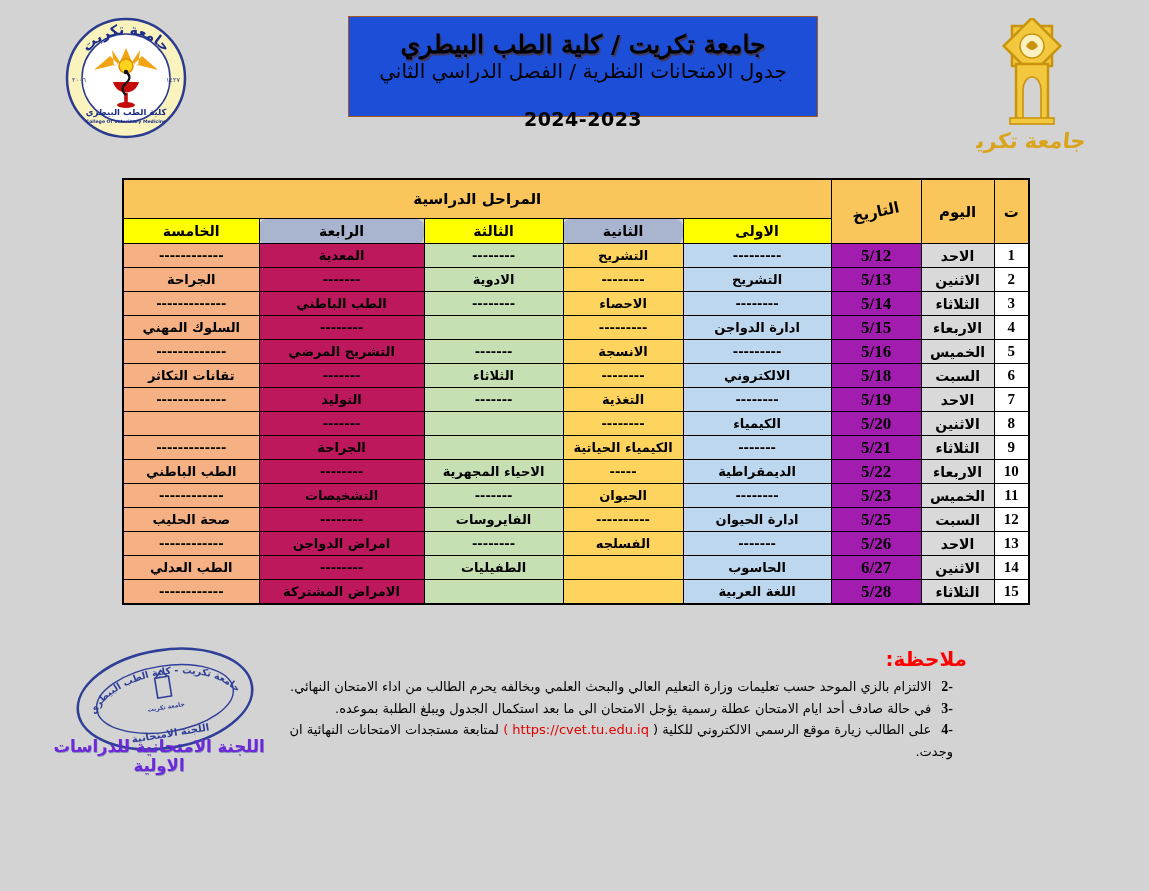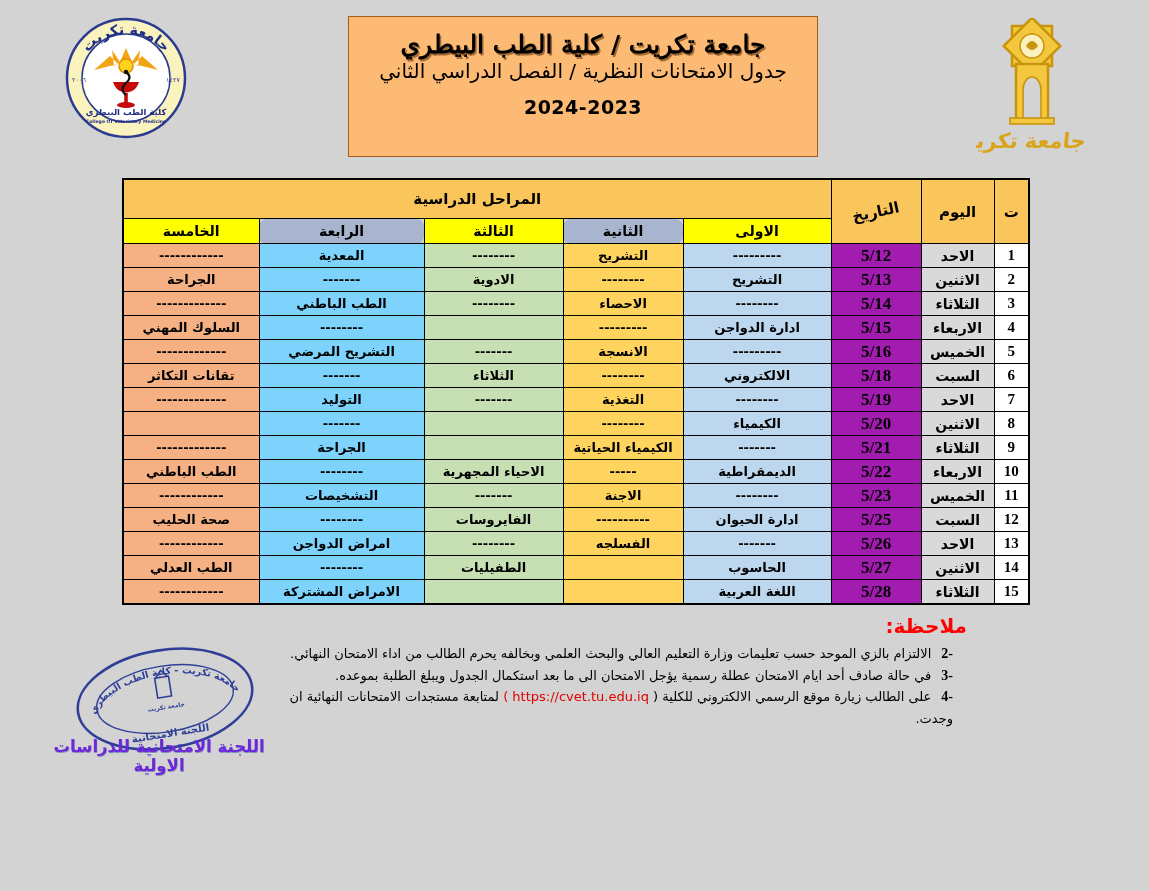--- a/index.html
+++ b/index.html
@@ -3,32 +3,32 @@
 <meta charset="utf-8">
 <style>
   html,body{margin:0;padding:0;}
   body{
     width:1149px;height:891px;position:relative;overflow:hidden;
     background:#d3d3d3;
     font-family:"DejaVu Sans", sans-serif;
   }
   
   .banner{
-    position:absolute;left:348px;top:16px;width:470px;height:141px;
-    background:#fdba74;border:1px solid #a65a1e;box-sizing:border-box;
+    position:absolute;left:348px;top:16px;width:470px;height:101px;
+    background:#1d4ed8;border:1px solid #a65a1e;box-sizing:border-box;
     text-align:center;color:#000;
   }
   .banner .t1{
     margin-top:13px;font-size:25px;font-weight:bold;
     font-family:"DejaVu Serif", serif;
     text-shadow:1.5px 1.5px 0 rgba(90,40,0,.55);
     direction:rtl;
   }
   .banner .t2{font-size:20px;font-weight:normal;direction:rtl;}
-  .banner .t3{margin-top:13px;font-size:19px;font-weight:bold;direction:ltr;letter-spacing:.5px;}
+  .banner .t3{margin-top:25px;font-size:19px;font-weight:bold;direction:ltr;letter-spacing:.5px;}
   
   table.exam{
     position:absolute;left:122px;top:178px;width:906px;
     border-collapse:collapse;table-layout:fixed;direction:rtl;
     font-weight:bold;color:#000;
   }
   table.exam th,table.exam td{
     border:1.5px solid #000;padding:0;text-align:center;vertical-align:middle;
     overflow:hidden;white-space:nowrap;
   }
@@ -37,26 +37,26 @@
   th.sub{height:24px;font-size:14px;}
   th.sub-y{background:#FFFF00;}
   th.sub-g{background:#A9B5CE;border-radius:8px;}
   td{height:23px;font-size:13px;line-height:1;}
   .c-no{background:#FFFFFF;font-family:"Liberation Serif", serif;font-size:15px;}
   .c-day{background:#D9D9D9;font-size:14px;}
   .c-date{background:#a21caf;font-family:"Liberation Serif", serif;font-size:17px;direction:ltr;}
   .c-s1{background:#BDD7EE;}
   .c-s2{background:#FFD45E;}
   .c-s3{background:#C6E0B4;}
-  .c-s4{background:#7dd3fc;}
+  .c-s4{background:#be185d;}
   .c-s5{background:#F5B183;}
   .tilt{display:inline-block;transform:rotate(-12deg);}
   
   .notes{
-    position:absolute;left:255px;top:614px;width:712px;
+    position:absolute;left:255px;top:647px;width:712px;
     direction:rtl;text-align:right;color:#000;
   }
   .notes-title{color:#FF0000;font-weight:bold;font-size:20px;margin-bottom:5px;}
   .note-item{font-size:13px;line-height:21.5px;padding-right:14px;}
   .note-num{font-weight:bold;font-family:"Liberation Serif", serif;font-size:14px;margin-left:10px;unicode-bidi:embed;}
   .red{color:#E00000;}
   
   .stamp{position:absolute;left:70px;top:643px;}
   .committee{
     position:absolute;left:40px;top:737px;width:238px;text-align:center;
@@ -241,21 +241,21 @@
         <td class="c-s2">-----</td>
         <td class="c-s3">الاحياء المجهرية</td>
         <td class="c-s4">--------</td>
         <td class="c-s5">الطب الباطني</td>
       </tr>
       <tr>
         <td class="c-no">11</td>
         <td class="c-day">الخميس</td>
         <td class="c-date">5/23</td>
         <td class="c-s1">--------</td>
-        <td class="c-s2">الاجنة</td>
+        <td class="c-s2">الحيوان</td>
         <td class="c-s3">-------</td>
         <td class="c-s4">التشخيصات</td>
         <td class="c-s5">------------</td>
       </tr>
       <tr>
         <td class="c-no">12</td>
         <td class="c-day">السبت</td>
         <td class="c-date">5/25</td>
         <td class="c-s1">ادارة الحيوان</td>
         <td class="c-s2">----------</td>
@@ -269,21 +269,21 @@
         <td class="c-date">5/26</td>
         <td class="c-s1">-------</td>
         <td class="c-s2">الفسلجه</td>
         <td class="c-s3">--------</td>
         <td class="c-s4">امراض الدواجن</td>
         <td class="c-s5">------------</td>
       </tr>
       <tr>
         <td class="c-no">14</td>
         <td class="c-day">الاثنين</td>
-        <td class="c-date">5/27</td>
+        <td class="c-date">6/27</td>
         <td class="c-s1">الحاسوب</td>
         <td class="c-s2"></td>
         <td class="c-s3">الطفيليات</td>
         <td class="c-s4">--------</td>
         <td class="c-s5">الطب العدلي</td>
       </tr>
       <tr>
         <td class="c-no">15</td>
         <td class="c-day">الثلاثاء</td>
         <td class="c-date">5/28</td>

